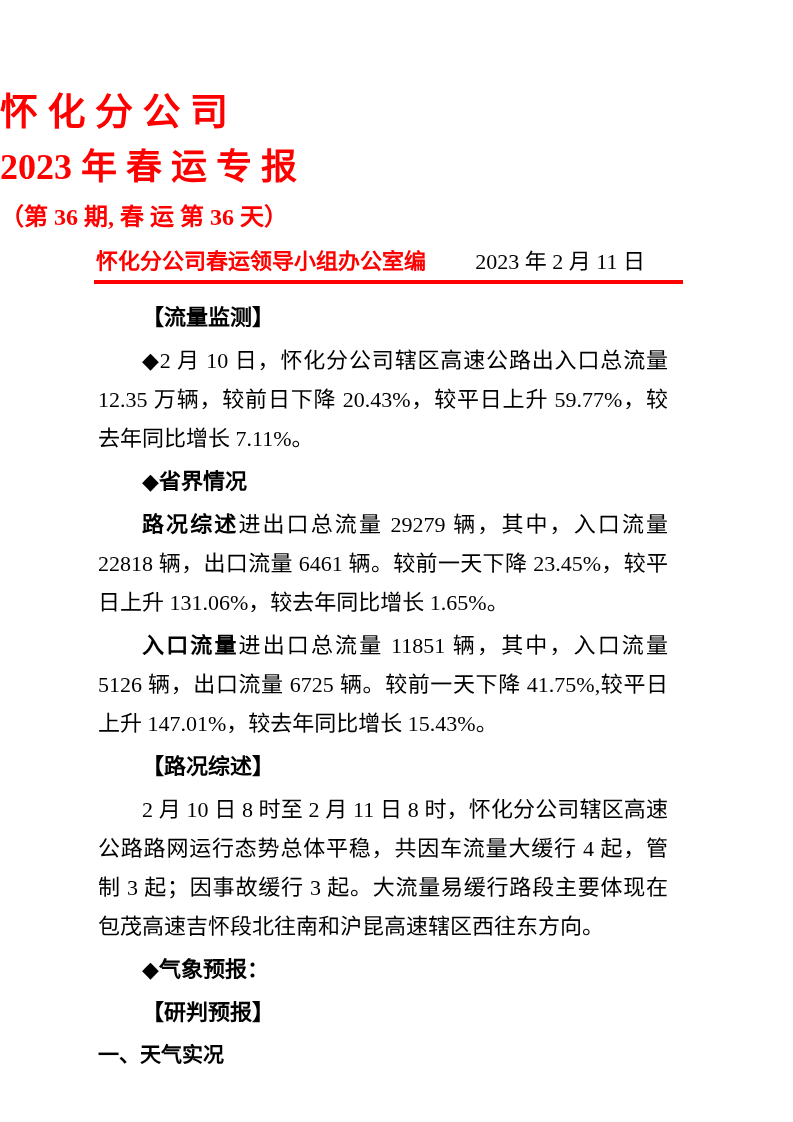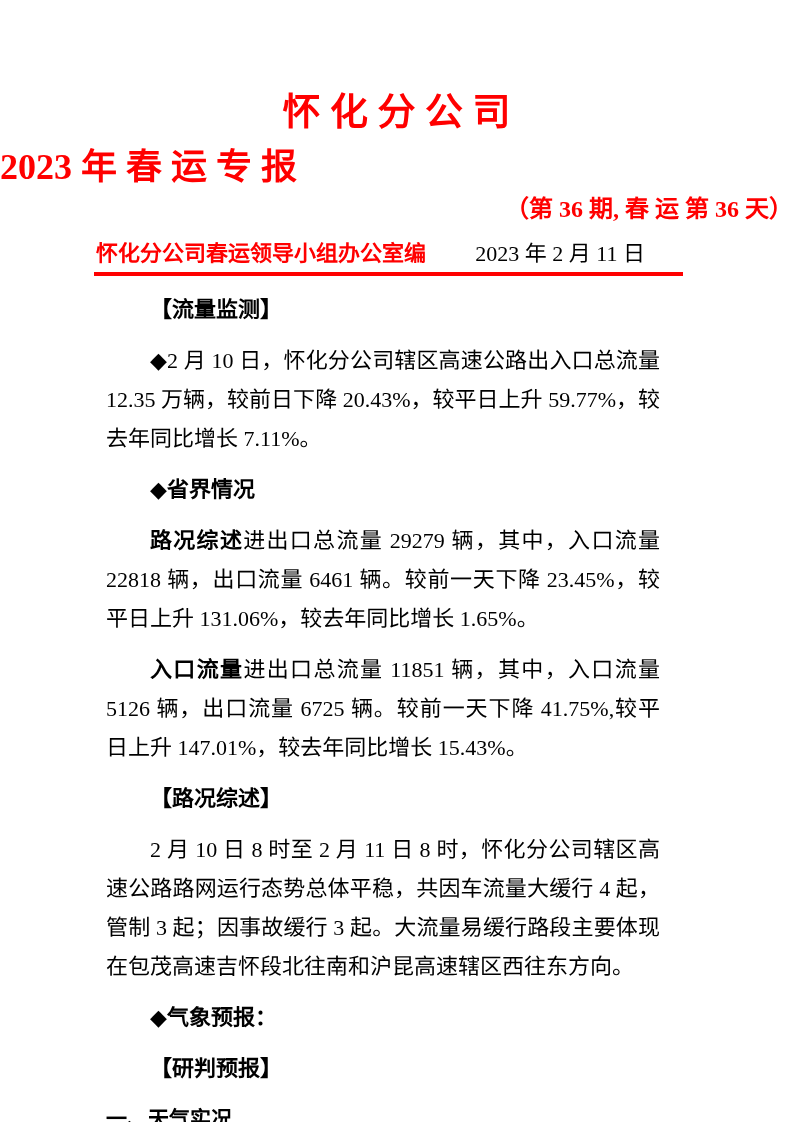--- a/index.html
+++ b/index.html
@@ -7,40 +7,39 @@
     position: relative;
     width: 793px;
     height: 1122px;
     background: #ffffff;
     font-family: "Liberation Serif", "DejaVu Serif", serif;
     color: #000000;
     overflow: hidden;
   }
   .header { padding-top: 88px; }
   .title-1 {
-    text-align: center;
     color: #ff0000;
     font-weight: bold;
     font-size: 38px;
     line-height: 48px;
   }
   .title-2 {
     color: #ff0000;
     font-weight: bold;
     font-size: 36px;
     line-height: 46px;
     margin-top: 8px;
   }
   .subtitle {
-    text-align: right;
+    text-align: left;
     color: #ff0000;
     font-weight: bold;
     font-size: 24px;
     line-height: 30px;
-    margin-top: 4px;
+    margin-top: 12px;
   }
   .masthead {
     display: flex;
     justify-content: space-between;
     align-items: baseline;
     margin: 16px 112px 0 96px;
     font-size: 22px;
     line-height: 28px;
     text-align: right;
   }
@@ -58,21 +57,21 @@
     background: #ff0000;
     margin: 4px 110px 0 94px;
   }
   .doc-body {
     margin: 14px 121px 0 94px;
     font-size: 22px;
     line-height: 39px;
     text-align: justify;
     text-justify: inter-ideograph;
   }
-  .doc-body p { margin: 12px; }
+  .doc-body p { margin: 4px; }
   .indent { text-indent: 2em; }
   .bold { font-weight: bold; }
   .h-num {
     font-weight: bold;
     font-size: 21px;
     text-indent: 0;
   }
 </style>
 </head>
 <body>

